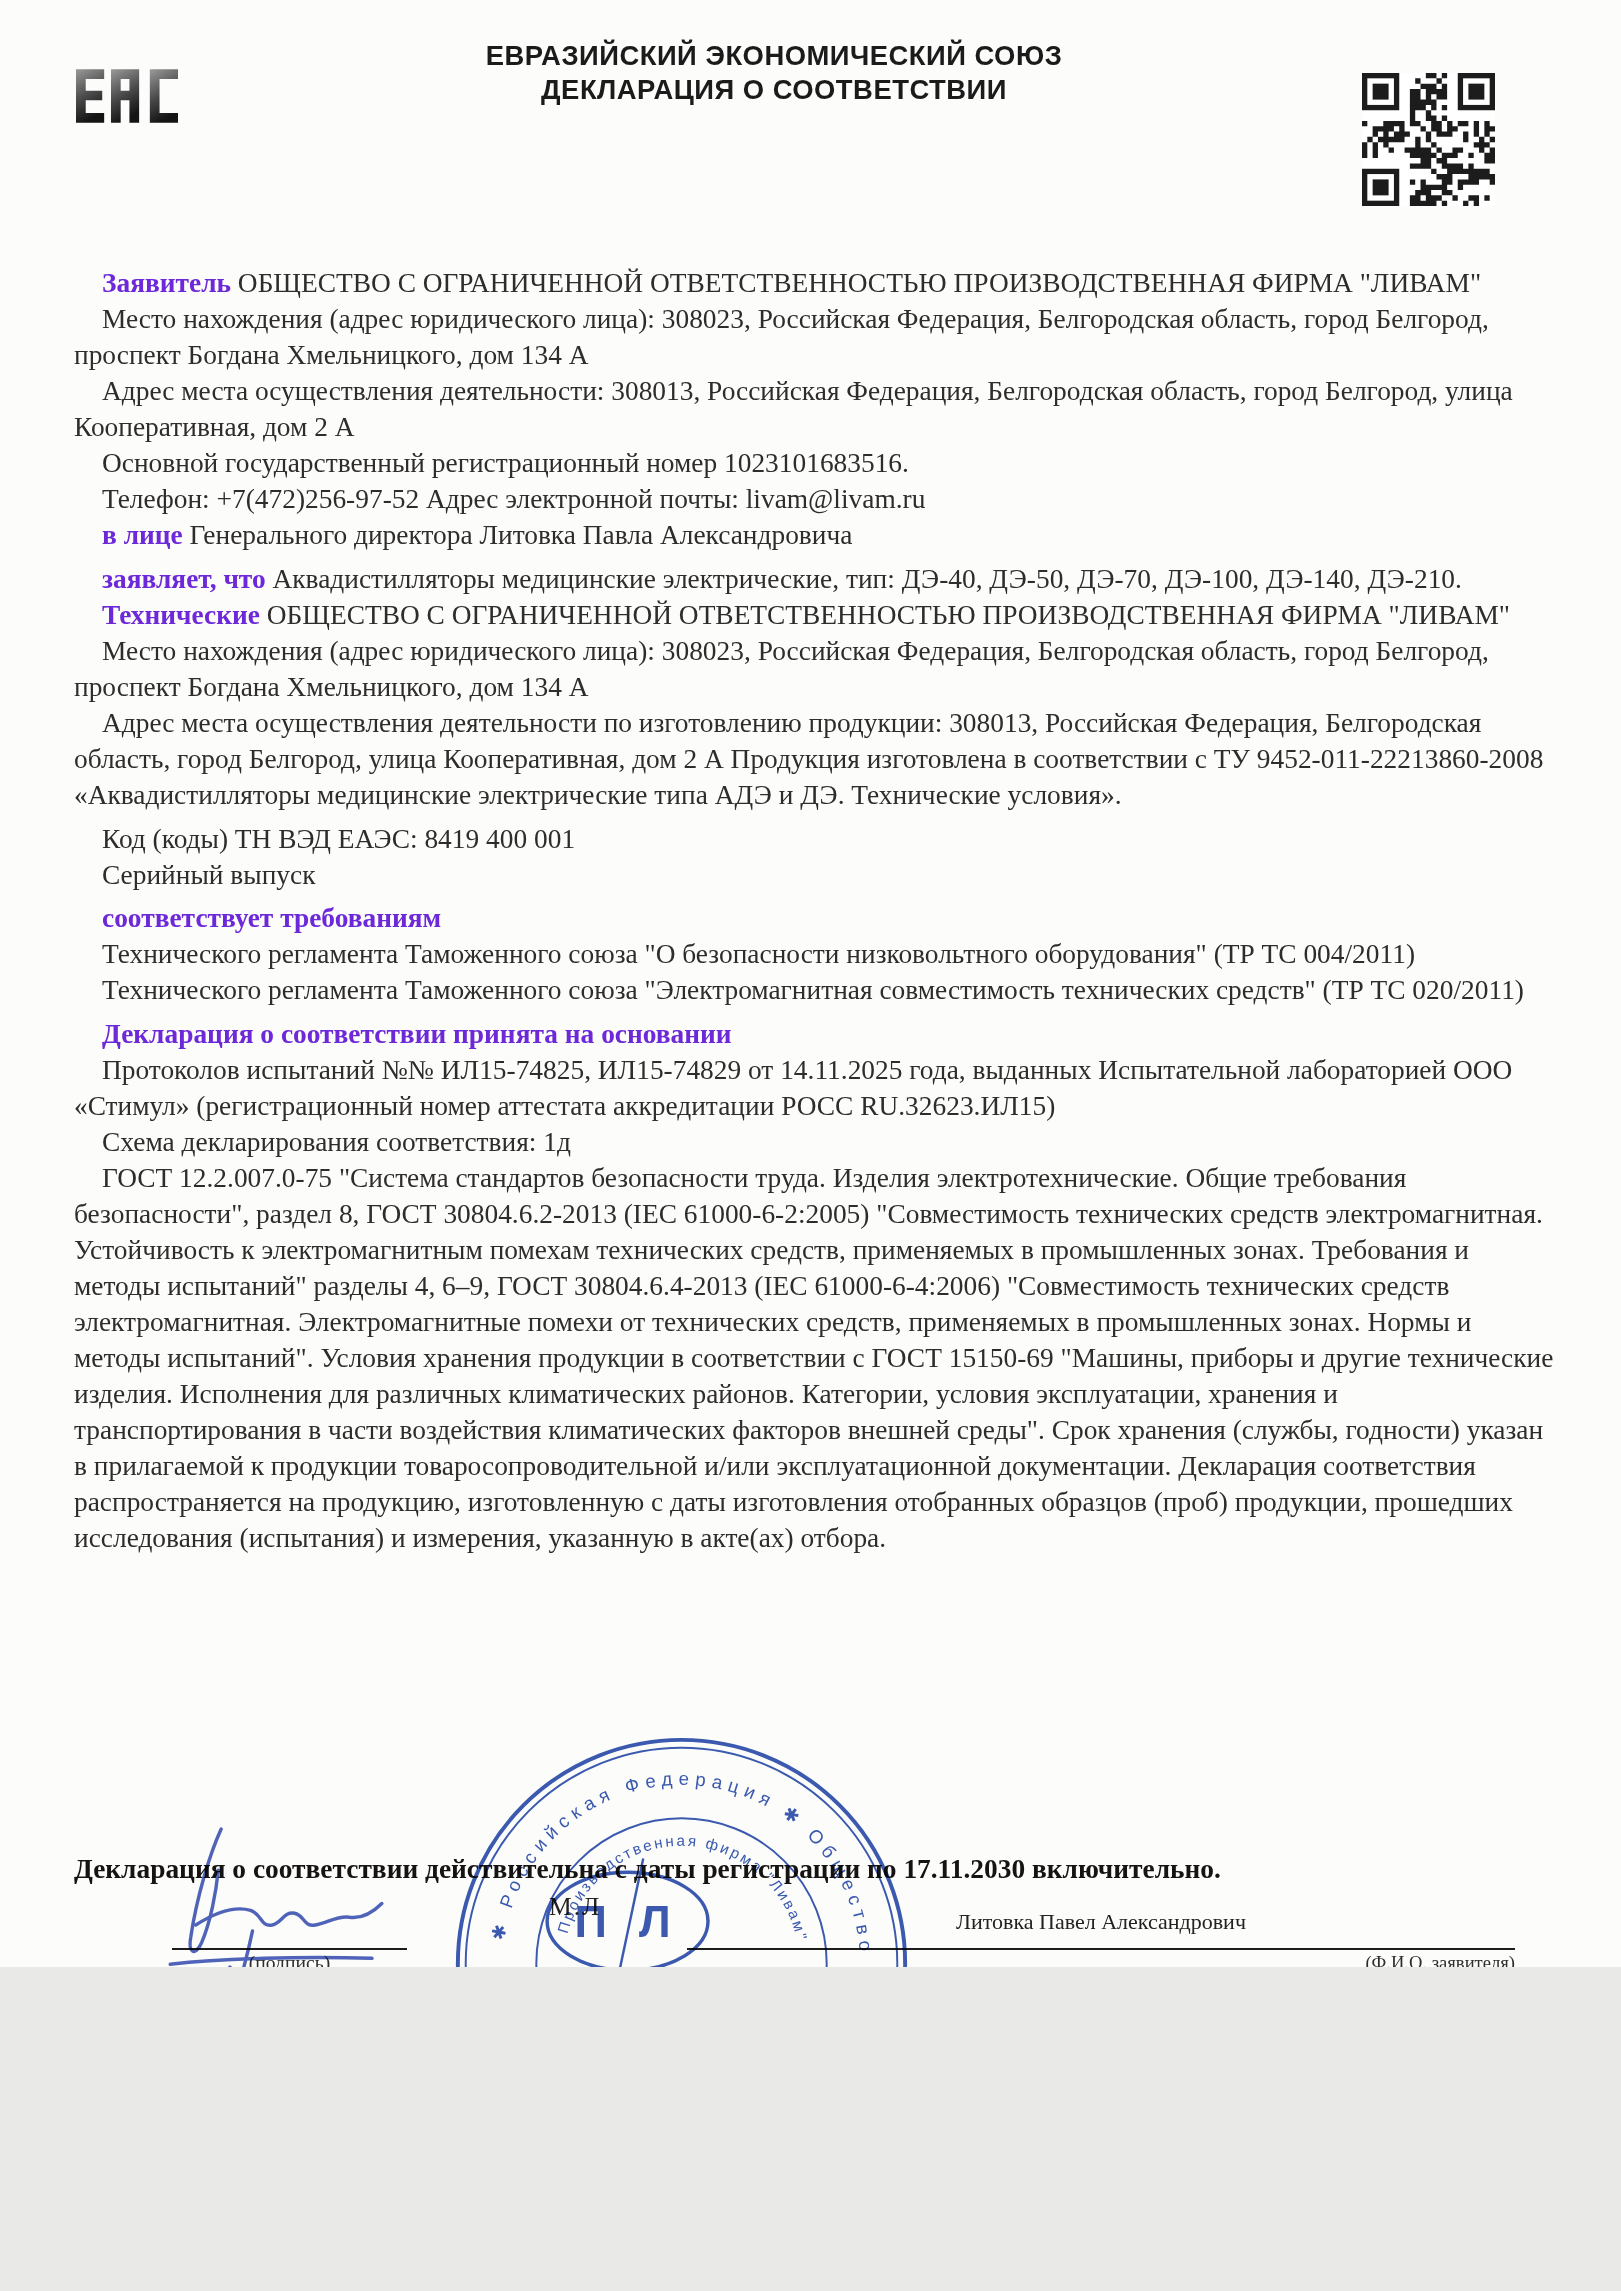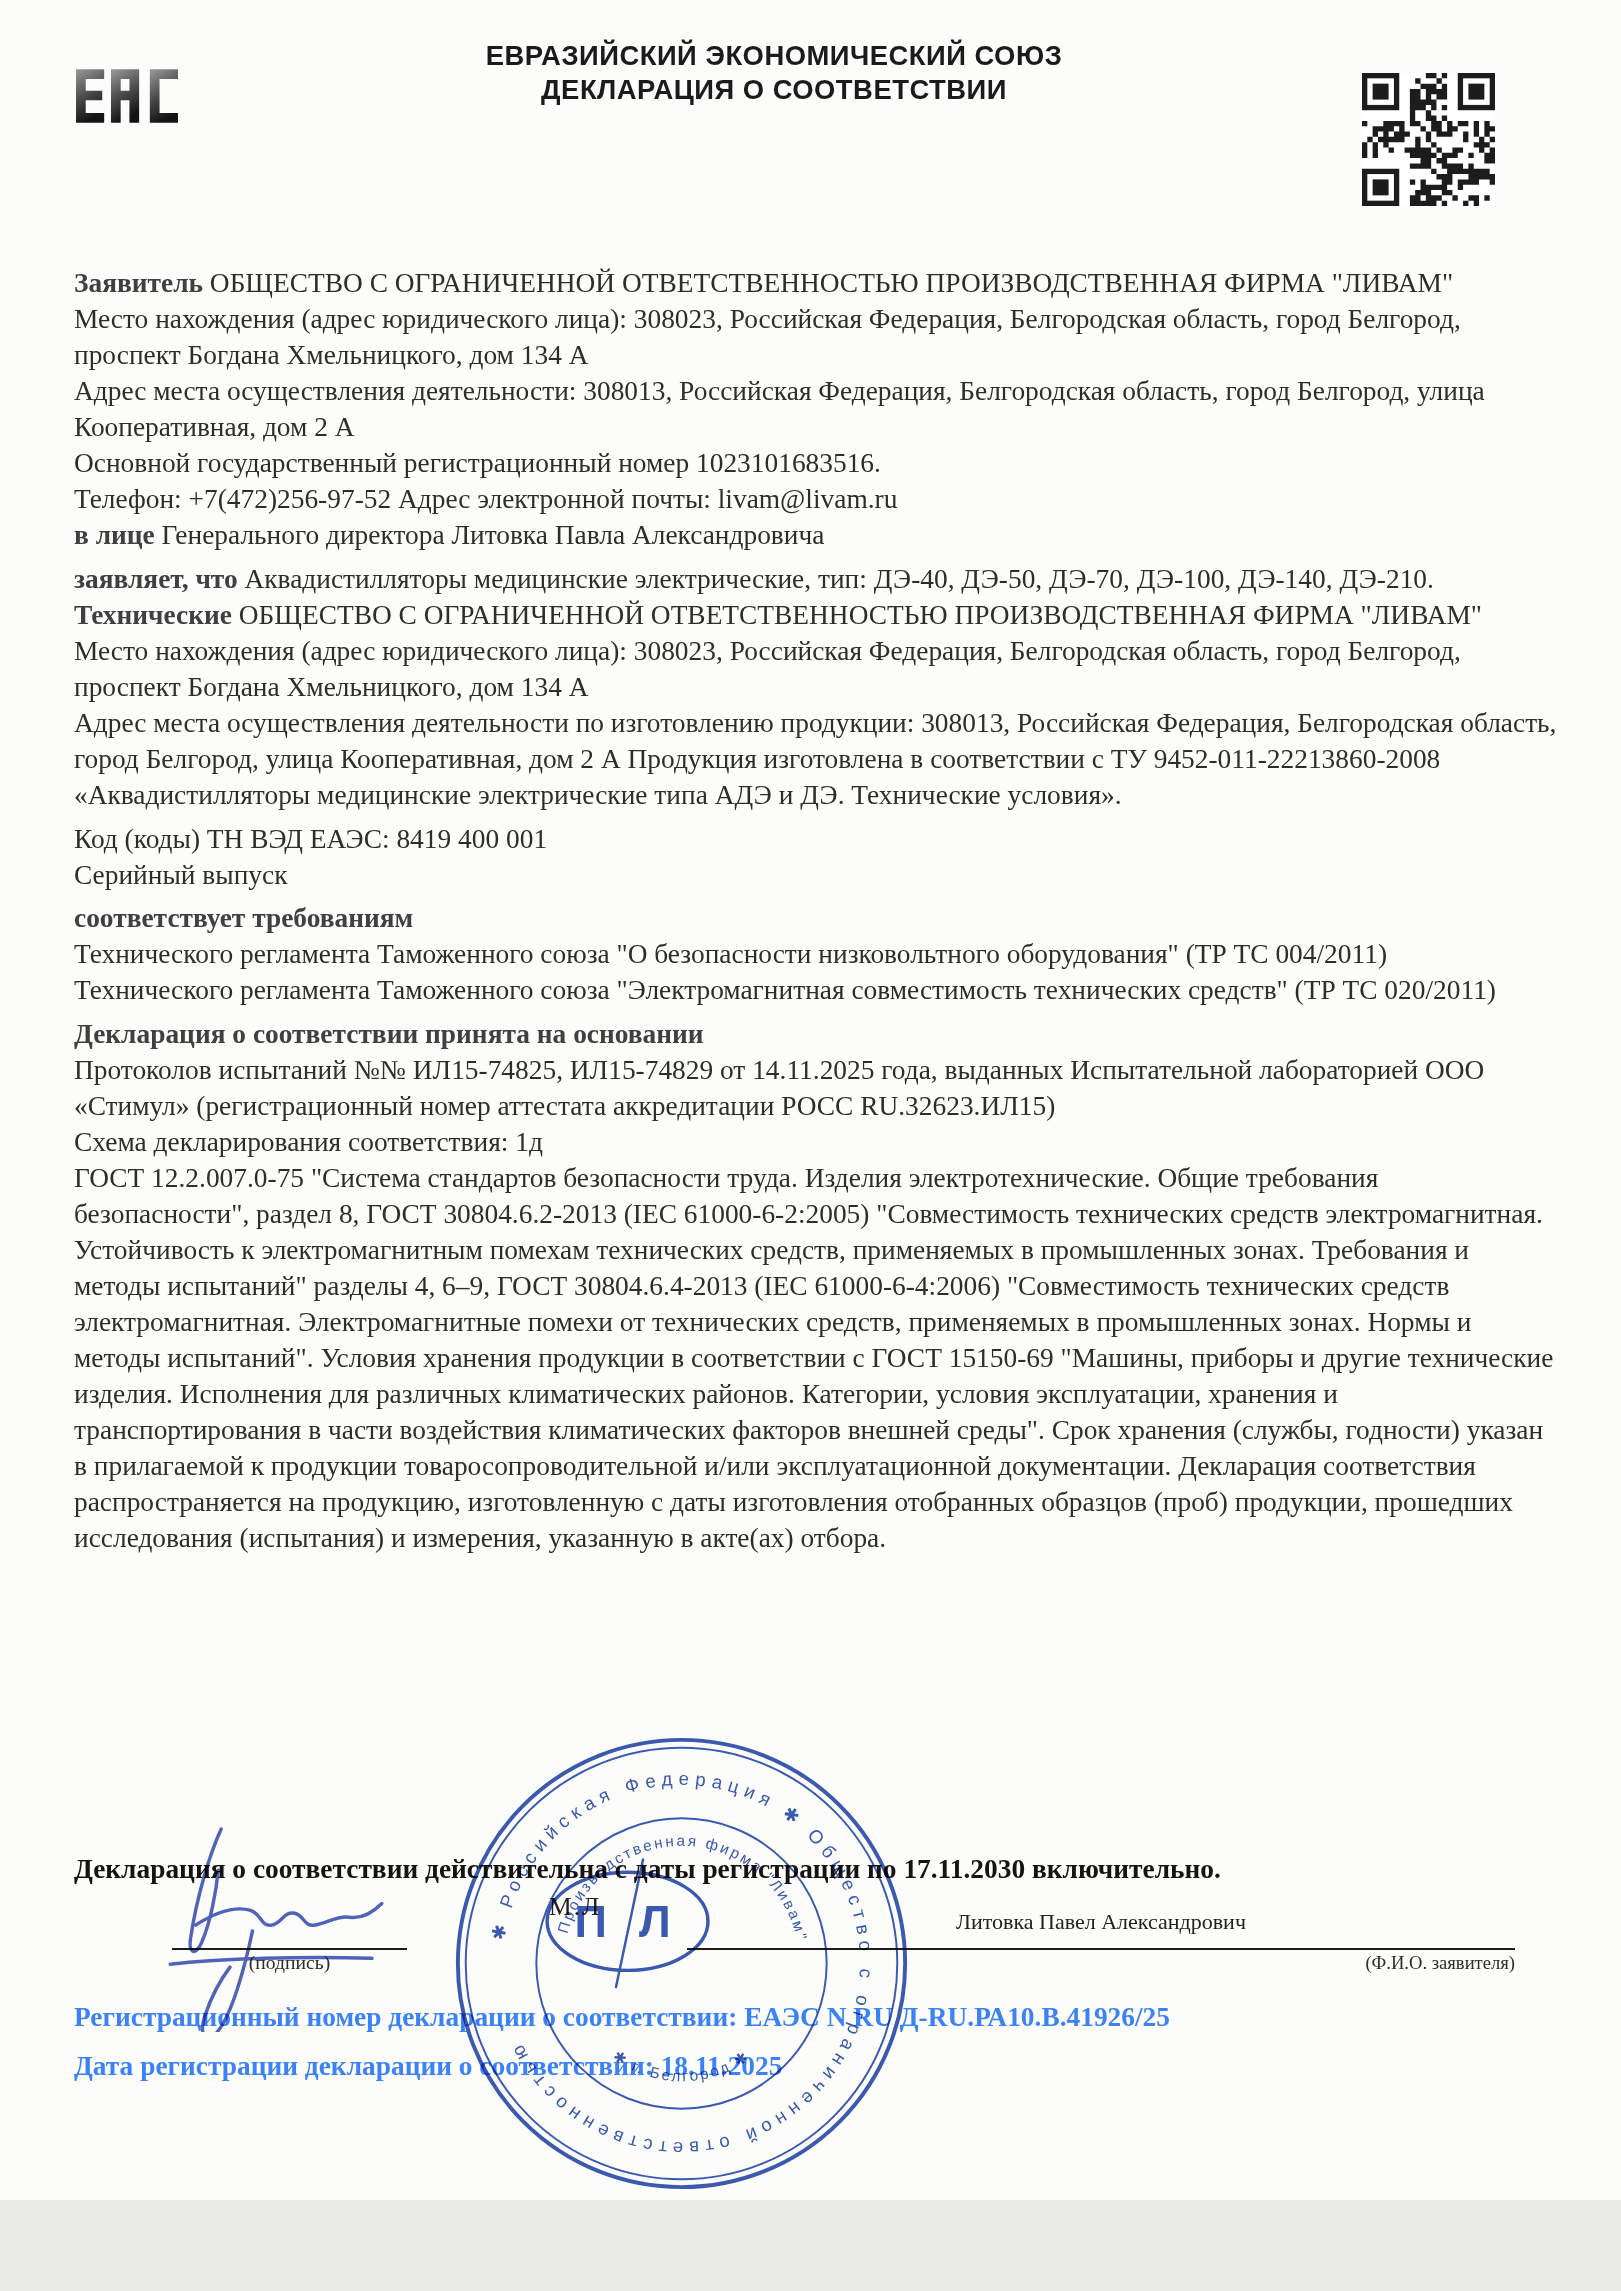--- a/index.html
+++ b/index.html
@@ -1,33 +1,33 @@
 <!DOCTYPE html>
 <html><head>
 <meta charset="utf-8">
 <style>
   html,body{margin:0;padding:0;background:#e9e9e7;}
   .page{
-    position:relative;width:1621px;height:2200px;margin:0 auto;
+    position:relative;width:1621px;height:1967px;margin:0 auto;
     background:#fcfcfa;overflow:hidden;
     font-family:"Liberation Serif",serif;color:#2f2d2b;
   }
   
   .eac-logo{position:absolute;left:76px;top:44px;width:102px;height:104px;}
   .doc-title{
     position:absolute;left:235px;top:39px;width:1078px;text-align:center;
     font-family:"Liberation Sans",sans-serif;font-weight:bold;
     font-size:27.4px;line-height:34px;color:#1b1b1b;letter-spacing:0.5px;
   }
   .qr{position:absolute;left:1362px;top:73px;width:133px;height:133px;}
   
   .content{position:absolute;left:74px;top:265px;width:1486px;}
   .content p{margin:0;font-size:27.4px;line-height:36px;}
   .content p.sp{margin-top:7.8px;}
-  b.lead{color:#404040;}
+  b.lead{color:#6d28d9;margin-left:28px;}
   .content span{color:#2f2d2b;}
   
   .bottom{position:absolute;left:74px;top:1851px;width:1486px;}
   .validity{margin:0;font-size:27.4px;line-height:36px;font-weight:bold;color:#161412;}
   .sig-row{position:relative;height:98px;}
   .sig-line{position:absolute;border-top:2.5px solid #1c1c1c;}
   .sig-left-line{left:98px;top:61px;width:235px;}
   .sig-left-cap{position:absolute;left:98px;top:65px;width:235px;text-align:center;font-size:19.6px;color:#2f2d2b;}
   .sig-name{position:absolute;left:613px;top:21.6px;width:828px;text-align:center;font-size:22px;color:#242220;}
   .sig-right-line{left:613px;top:61px;width:828px;}

